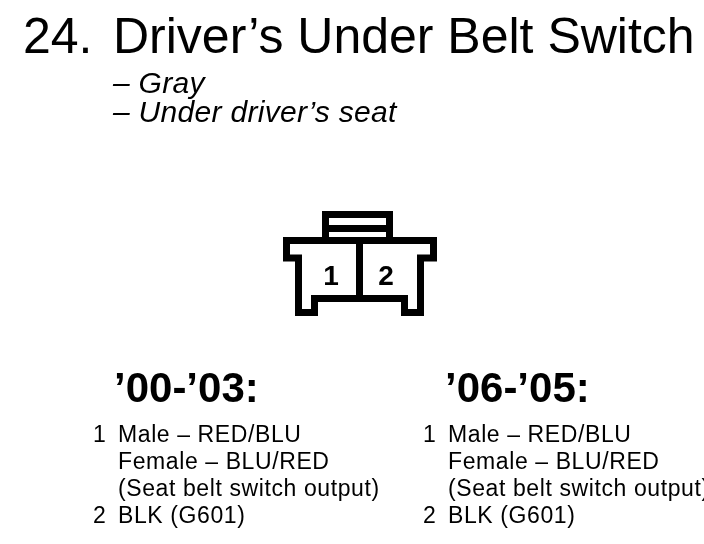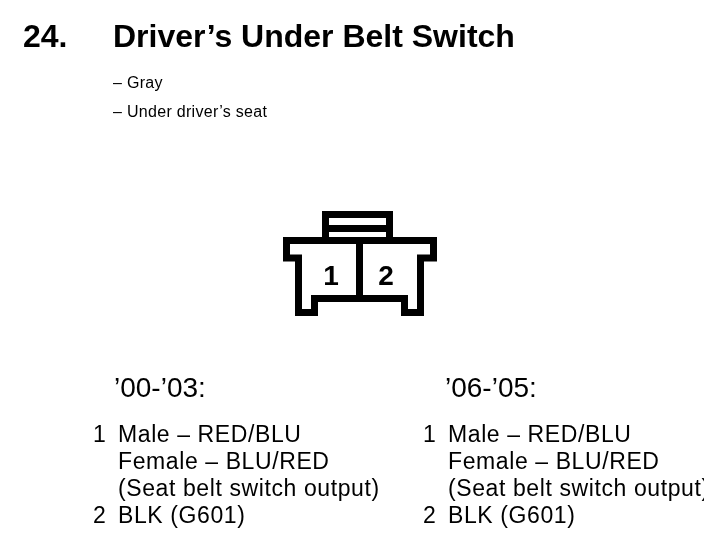--- a/index.html
+++ b/index.html
@@ -19,37 +19,38 @@
     position: absolute;
     inset: 0;
     background: #ffffff;
   }
   
   .title-row {
     position: absolute;
     left: 23px;
     top: 14px;
     display: flex;
-    font-weight: bold;
-    font-size: 32px;
+    font-weight: normal;
+    font-size: 50px;
     line-height: 44px;
     white-space: nowrap;
   }
   .title-number {
     flex: 0 0 90px;
   }
   
   .bullet-list {
     position: absolute;
     left: 113px;
     top: 68px;
-    font-size: 16px;
+    font-size: 30px;
     line-height: 29px;
     letter-spacing: 0.3px;
     white-space: nowrap;
+    font-style: italic;
   }
   
   .connector-svg {
     position: absolute;
     left: 280px;
     top: 205px;
     width: 164px;
     height: 115px;
   }
   .connector-svg .stroke {
@@ -63,23 +64,23 @@
     font-family: "Liberation Sans", "DejaVu Sans", sans-serif;
     font-size: 28px;
     font-weight: bold;
     fill: #000000;
     text-anchor: middle;
   }
   
   .year-heading {
     position: absolute;
     top: 370px;
-    font-size: 28px;
+    font-size: 42px;
     line-height: 36px;
-    font-weight: normal;
+    font-weight: bold;
     white-space: nowrap;
   }
   .year-heading.left  { left: 114px; }
   .year-heading.right { left: 445px; }
   
   .pin-list {
     position: absolute;
     top: 421px;
     font-size: 23px;
     line-height: 27px;

